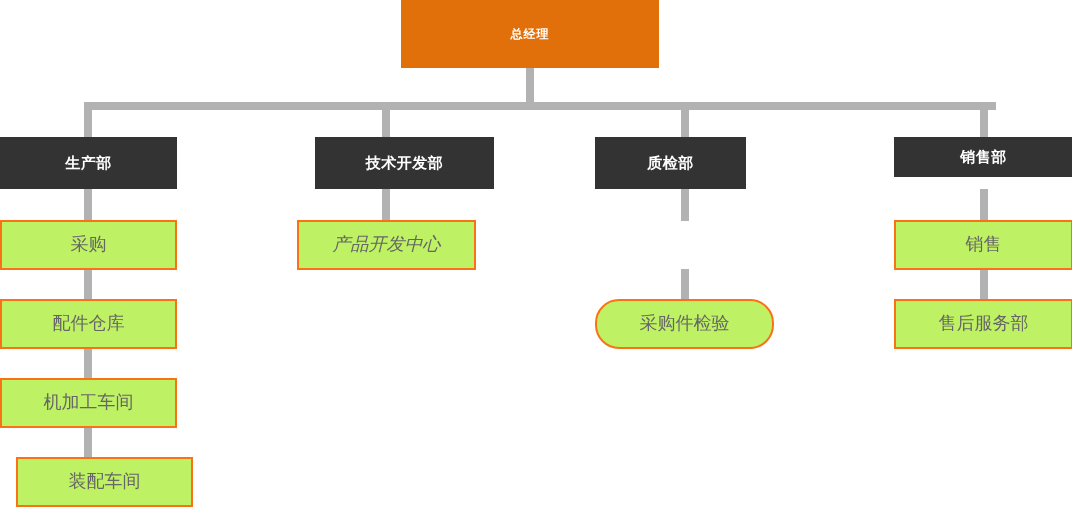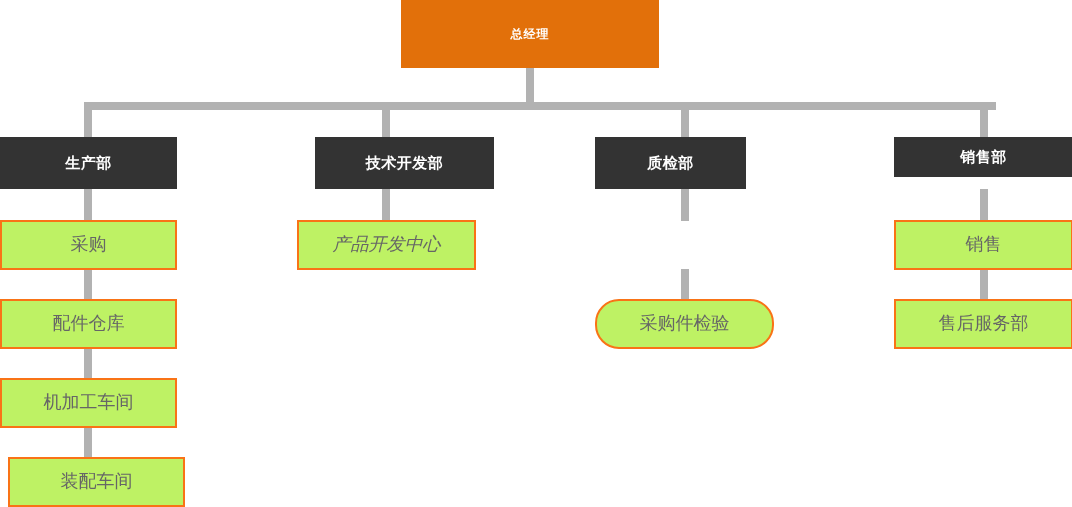--- a/index.html
+++ b/index.html
@@ -94,21 +94,21 @@
   <div class="node node-dept" style="left:595px; top:137px; width:151px; height:52px;">质检部</div>
 
   <div class="node node-dept" style="left:894px; top:137px; width:179px; height:40px;">销售部</div>
 
   <div class="node node-sub" style="left:0px; top:220px; width:177px; height:50px;">采购</div>
 
   <div class="node node-sub" style="left:0px; top:299px; width:177px; height:50px;">配件仓库</div>
 
   <div class="node node-sub" style="left:0px; top:378px; width:177px; height:50px;text-align:center;">机加工车间</div>
 
-  <div class="node node-sub" style="left:8px; top:457px; width:177px; height:50px;">装配车间</div>
+  <div class="node node-sub" style="left:16px; top:457px; width:177px; height:50px;">装配车间</div>
 
   <div class="node node-sub" style="left:297px; top:220px; width:179px; height:50px;font-style:italic;">产品开发中心</div>
 
 
   <div class="node node-sub" style="left:595px; top:299px; width:179px; height:50px;border-radius:24px;">采购件检验</div>
 
   <div class="node node-sub" style="left:894px; top:220px; width:179px; height:50px;">销售</div>
 
   <div class="node node-sub" style="left:894px; top:299px; width:179px; height:50px;">售后服务部</div>
 

